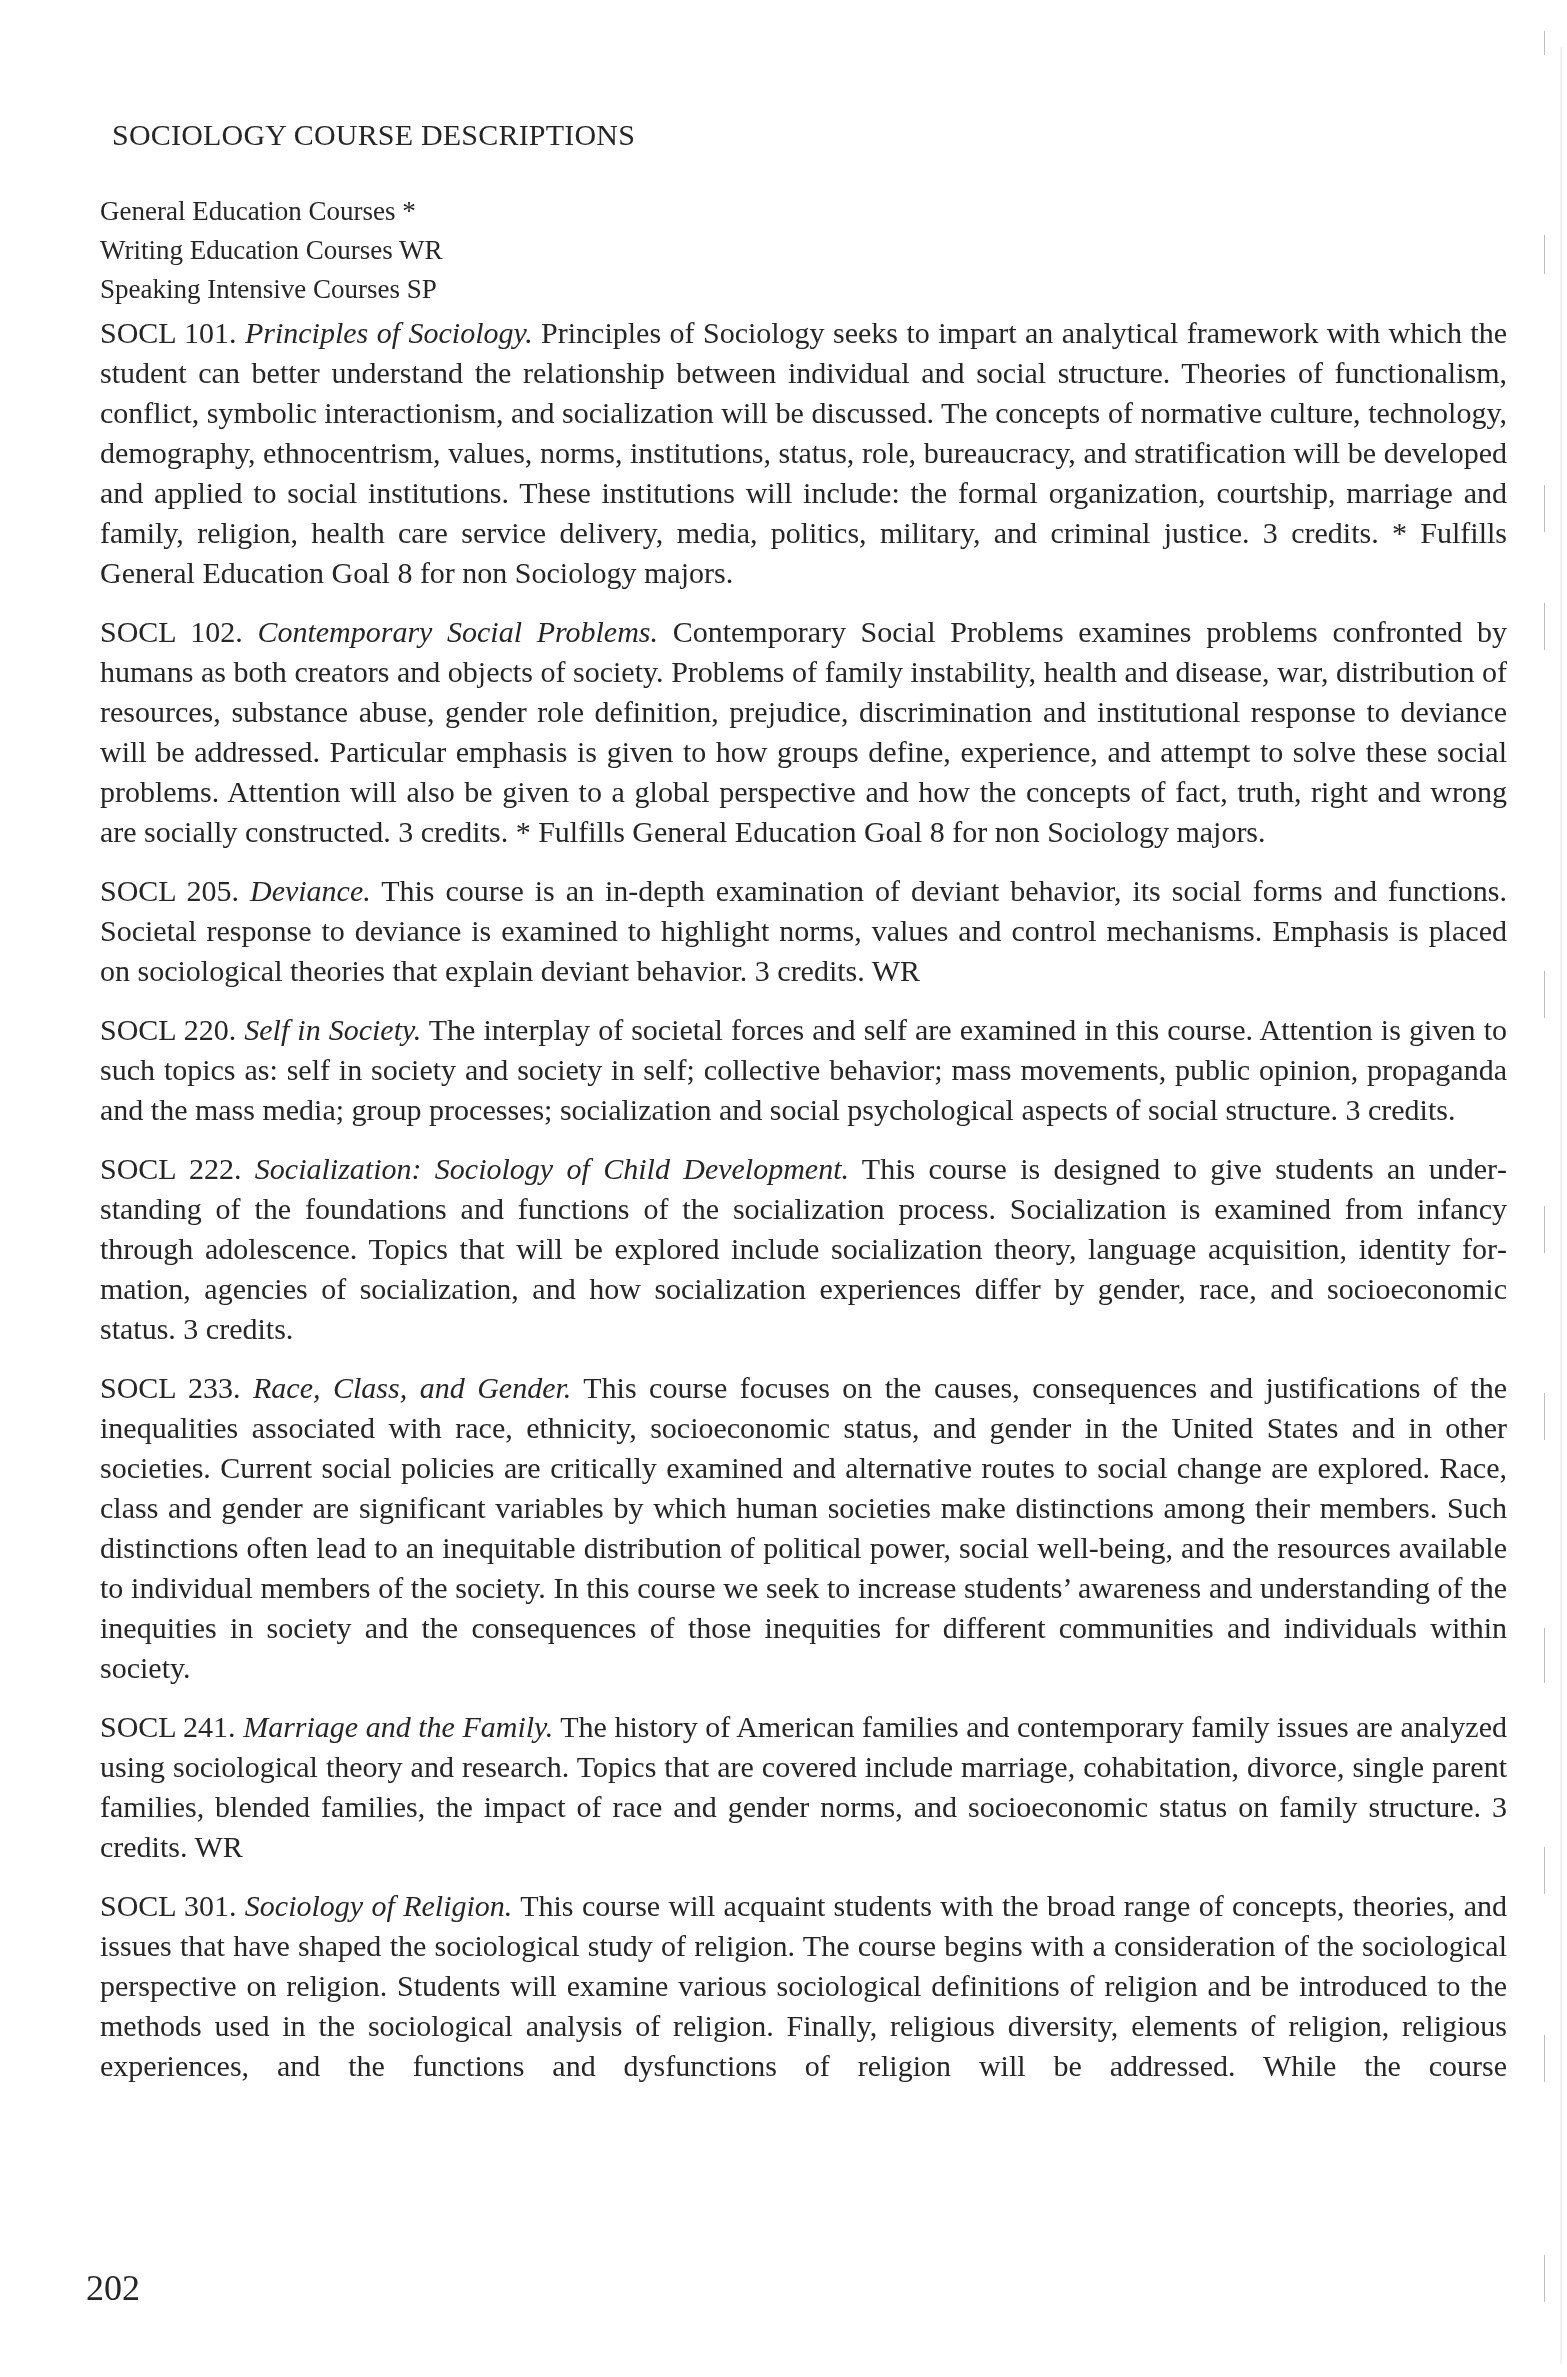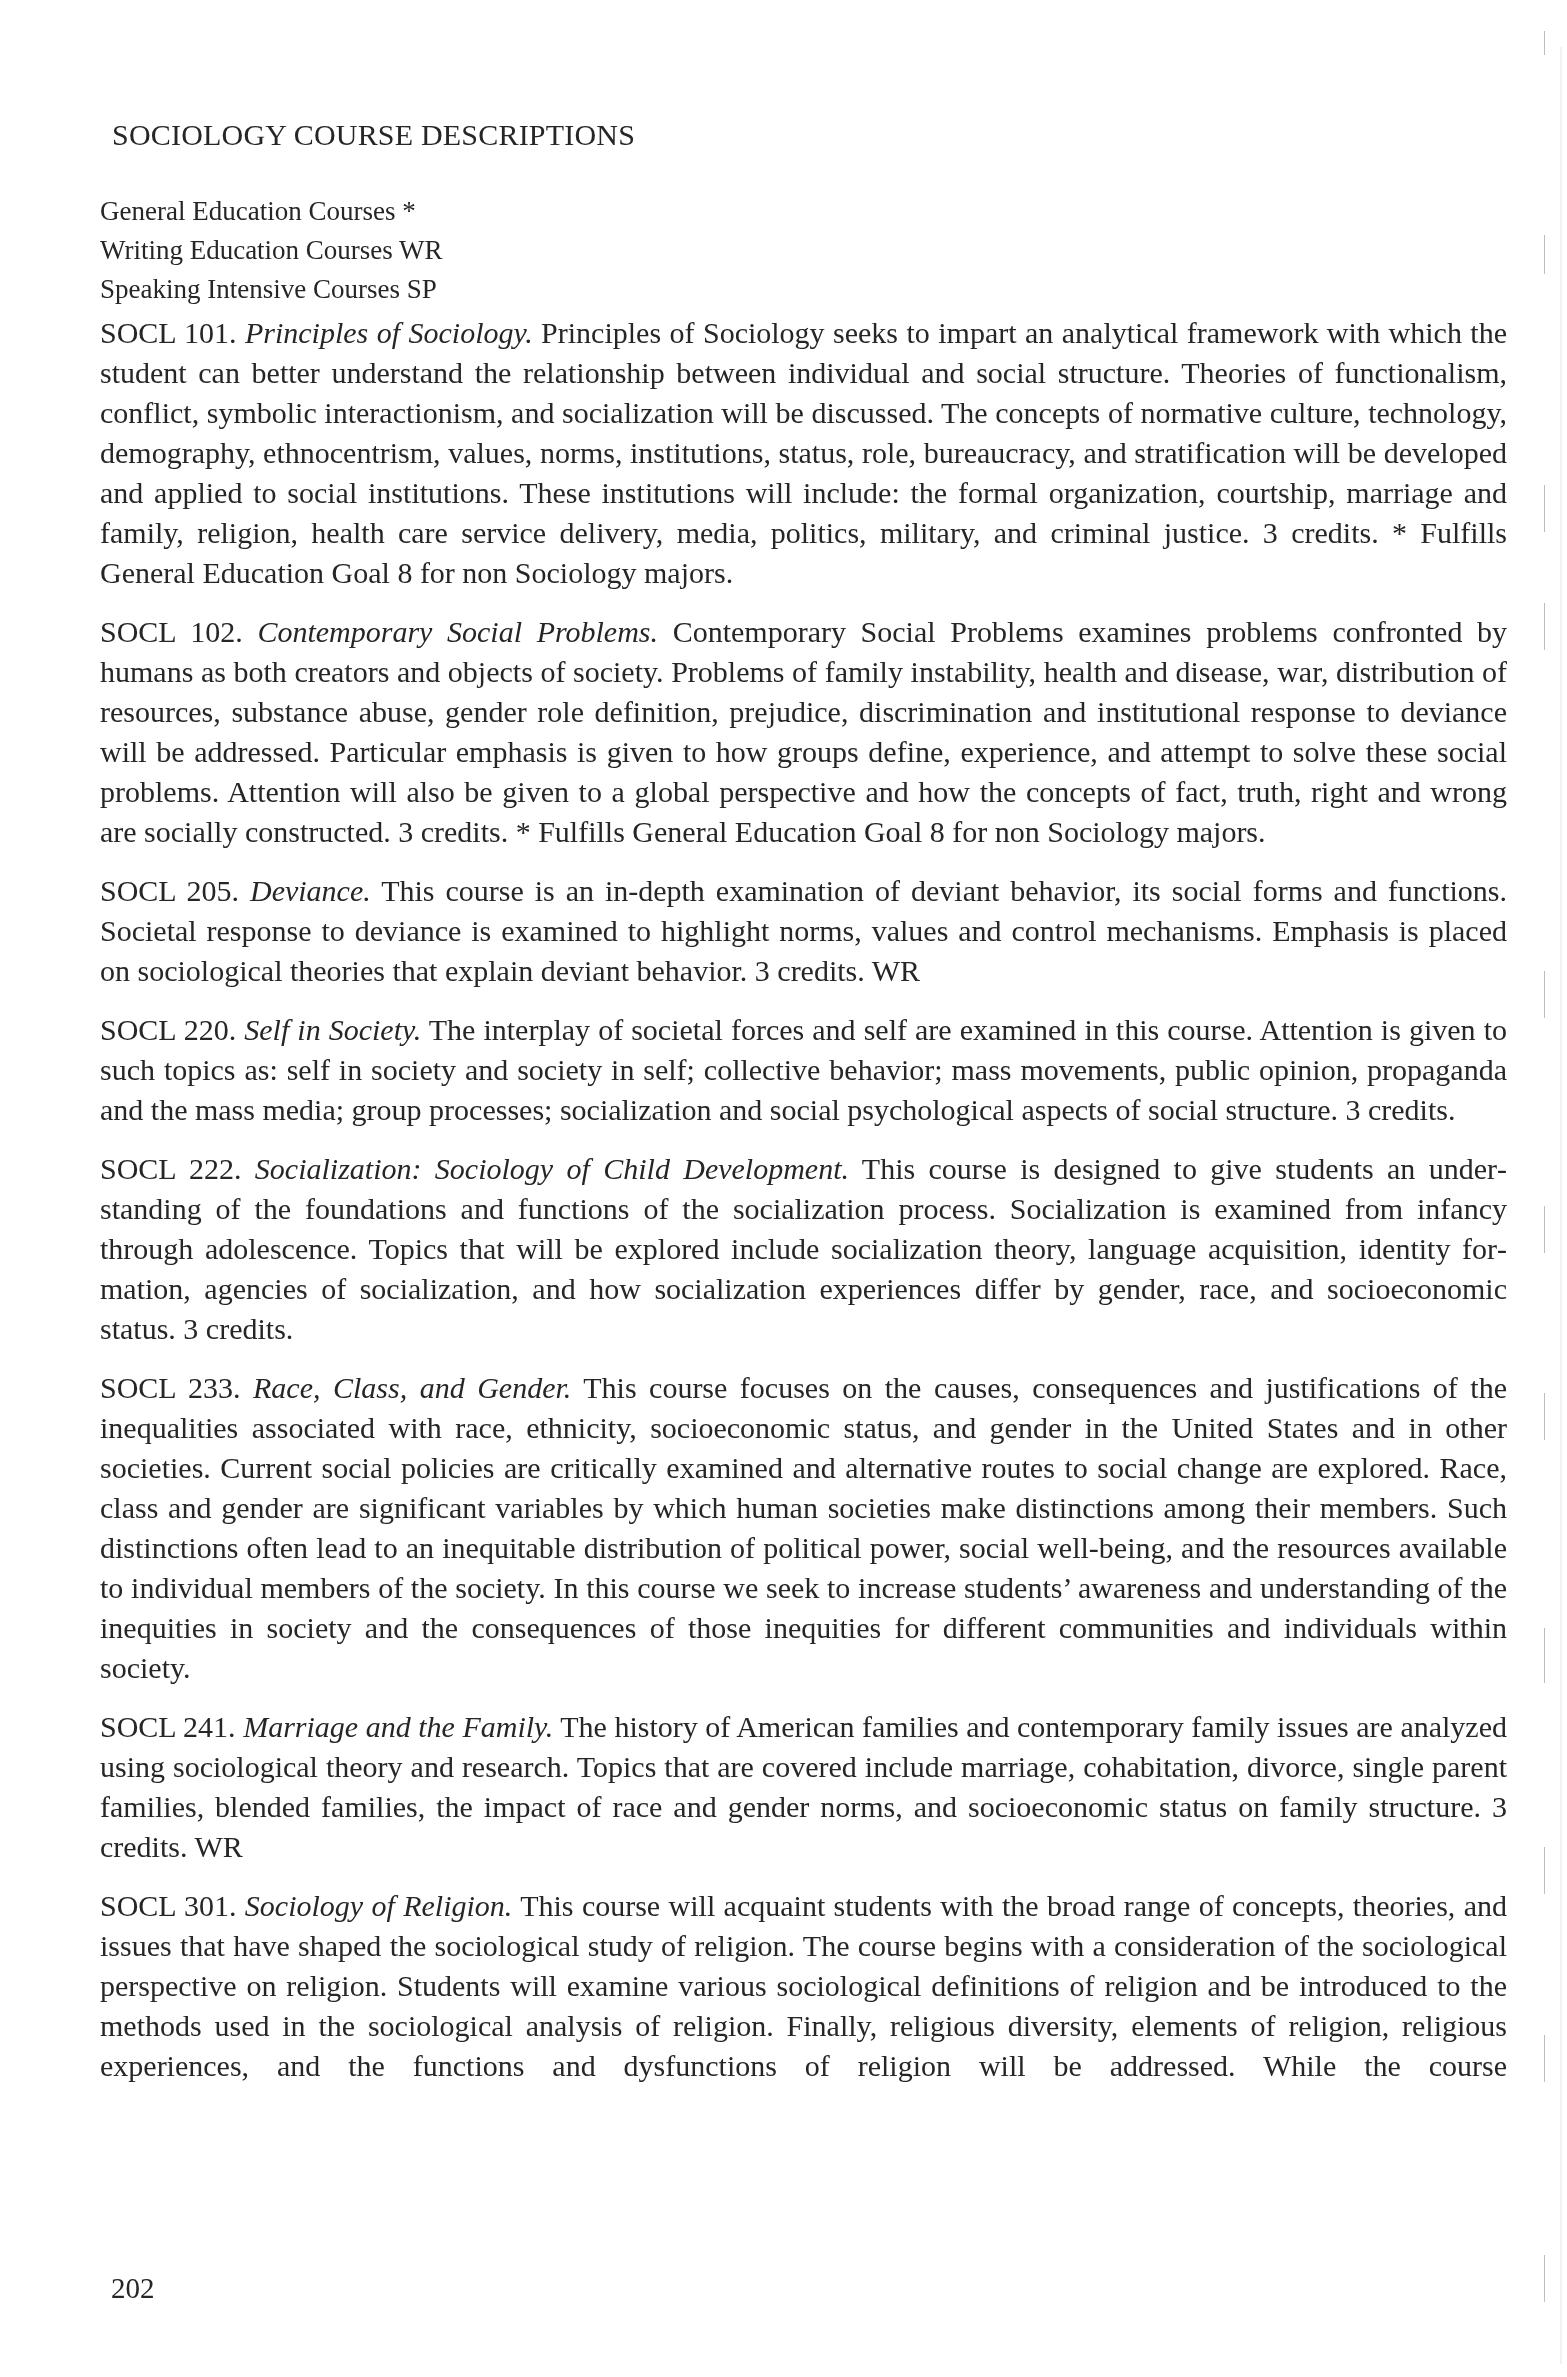--- a/index.html
+++ b/index.html
@@ -51,23 +51,23 @@
     font-size: 30px;
     line-height: 40px;
     text-align: justify;
     margin: 0 0 19px 0;
     hyphens: manual;
   }
   .course-code { font-style: normal; }
   .course-title { font-style: italic; }
   .page-number {
     position: absolute;
-    left: 111px;
+    left: 86px;
     top: 2269px;
-    font-size: 29px;
+    font-size: 36px;
     line-height: 39px;
   }
   
   .scan-edge {
     position: absolute;
     right: 4.7px;
     width: 2.3px;
     background: #d9d9d9;
   }
   .scan-tick {

